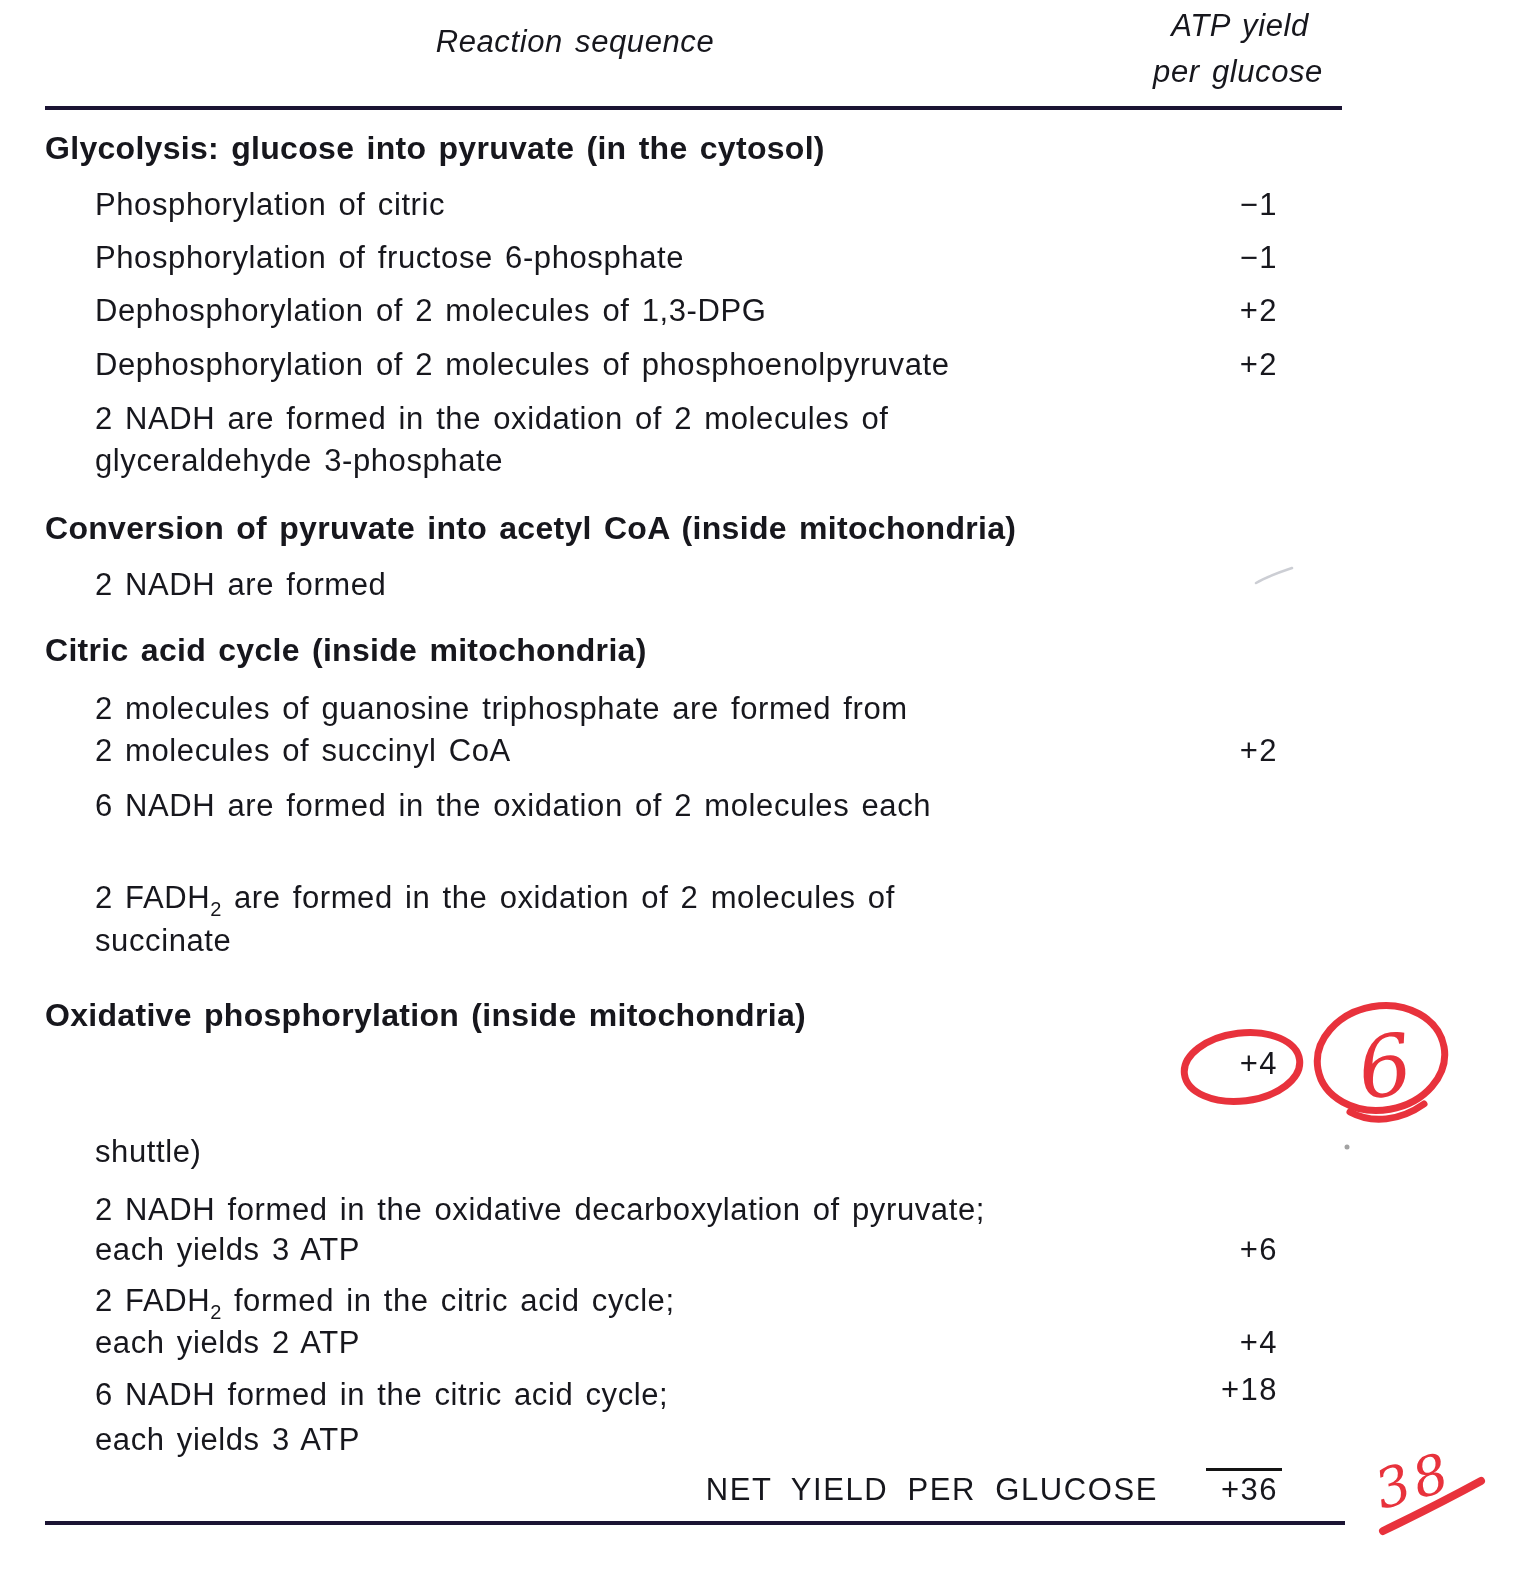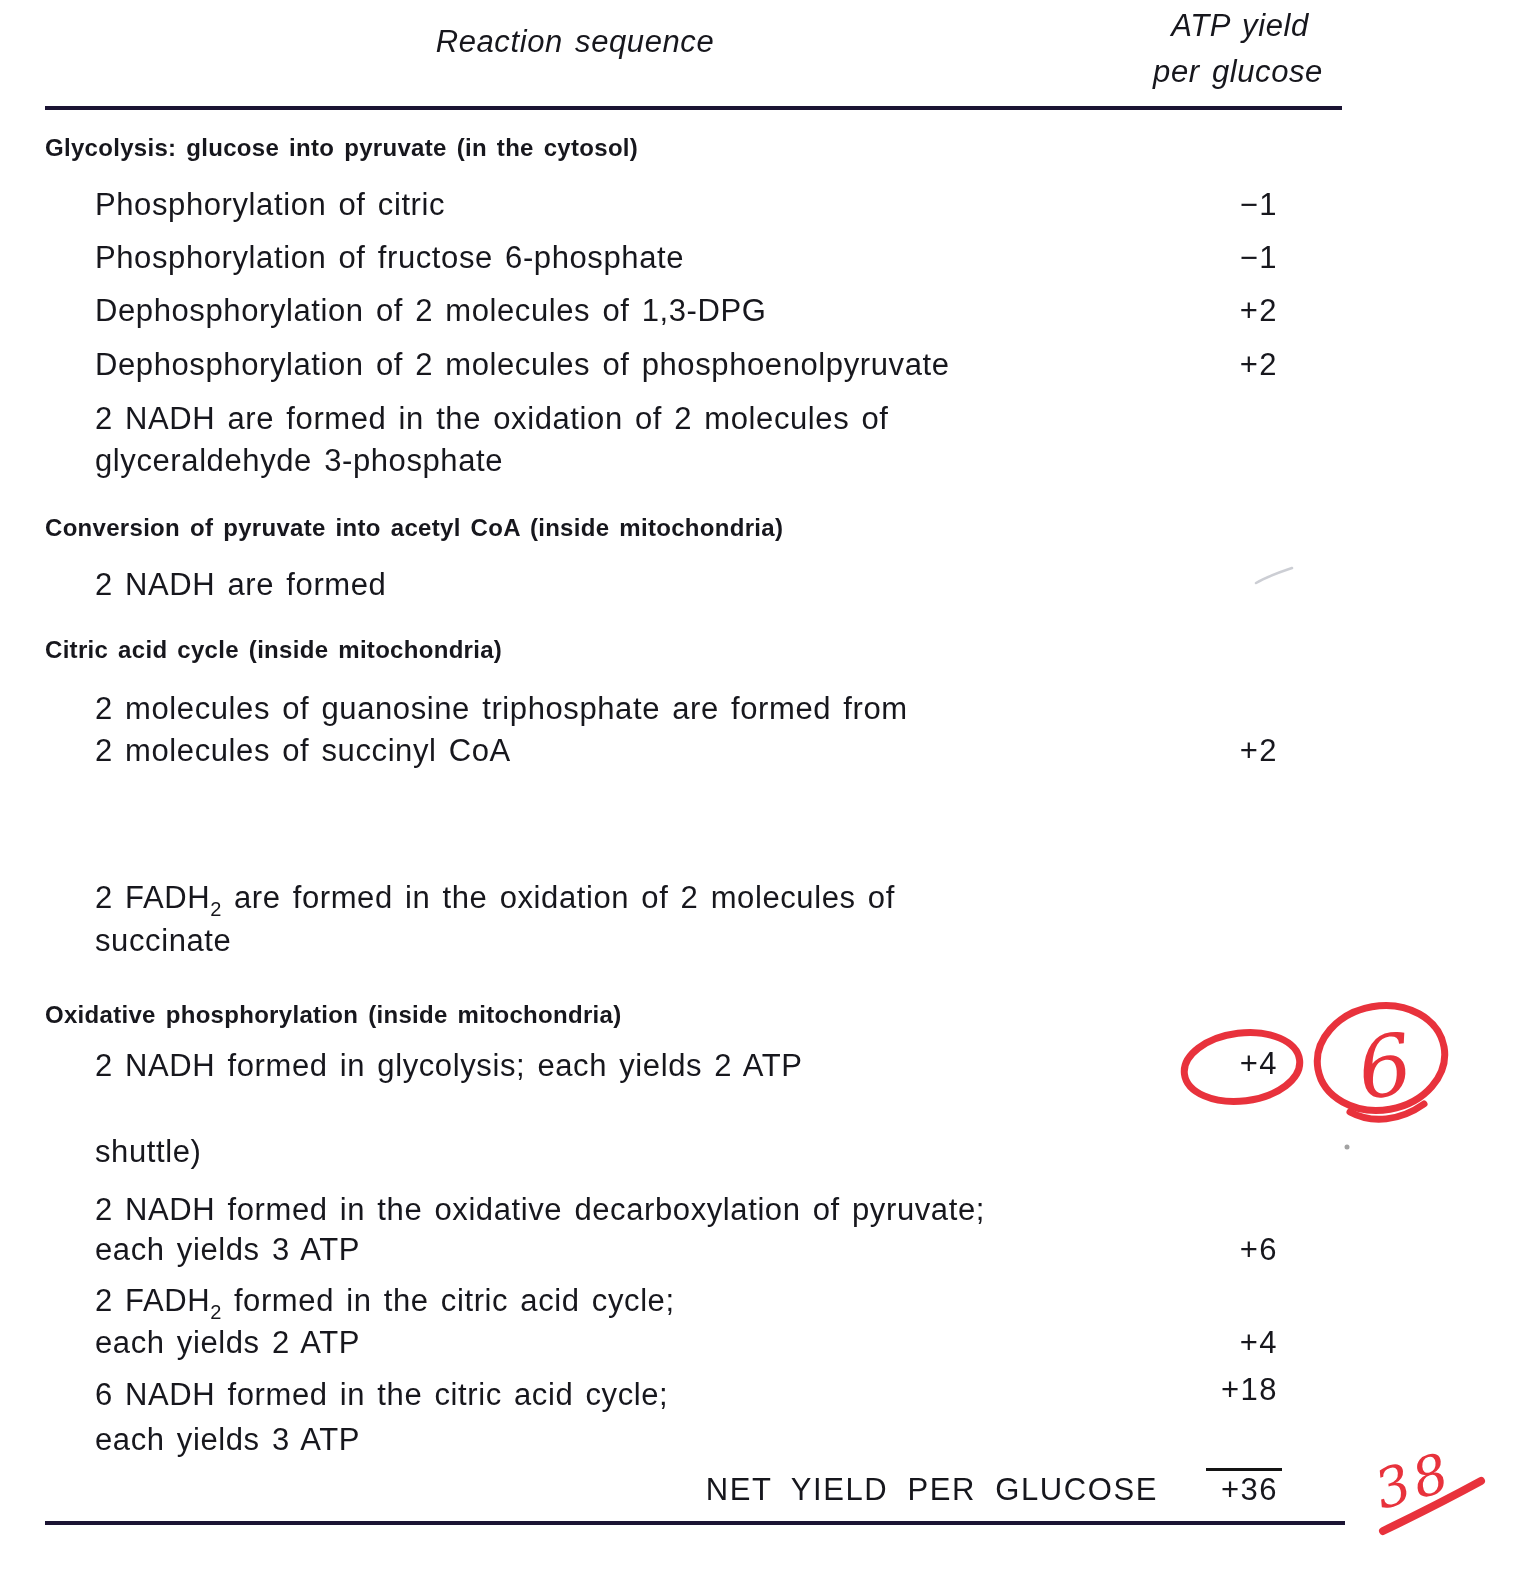--- a/index.html
+++ b/index.html
@@ -14,21 +14,21 @@
   .t{
     position:absolute;
     font-size:31px;
     line-height:40px;
     letter-spacing:0.6px;
     word-spacing:3px;
     white-space:nowrap;
   }
   .title{
     font-weight:bold;
-    font-size:24px;
+    font-size:32px;
     letter-spacing:0.3px;
     left:45px;
   }
   .ind{left:95px;}
   .hdr{
     font-style:italic;
     font-size:31px;
     text-align:center;
   }
   .val{
@@ -89,25 +89,25 @@
   <div class="t ind" style="top:399px;">2 NADH are formed in the oxidation of 2 molecules of</div>
   <div class="t ind" style="top:441px;">glyceraldehyde 3-phosphate</div>
 
   <div class="t title" style="top:508px;">Conversion of pyruvate into acetyl CoA (inside mitochondria)</div>
   <div class="t ind" style="top:565px;">2 NADH are formed</div>
 
   <div class="t title" style="top:630px;">Citric acid cycle (inside mitochondria)</div>
   <div class="t ind" style="top:689px;">2 molecules of guanosine triphosphate are formed from</div>
   <div class="t ind" style="top:731px;">2 molecules of succinyl CoA</div>
   <div class="t val" style="top:731px;">+2</div>
+  <div class="t ind" style="top:786px;">6 NADH are formed in the oxidation of 2 molecules each</div>
   <div class="t ind" style="top:878px;"><span>2 FADH</span><sub class="sub">2</sub><span> are formed in the oxidation of 2 molecules of</span></div>
   <div class="t ind" style="top:921px;">succinate</div>
 
   <div class="t title" style="top:995px;">Oxidative phosphorylation (inside mitochondria)</div>
-  <div class="t ind" style="top:1046px;">2 NADH formed in glycolysis; each yields 2 ATP</div>
   <div class="t ind" style="top:1132px;">shuttle)</div>
   <div class="t val" style="top:1044px;">+4</div>
   <div class="t ind" style="top:1190px;">2 NADH formed in the oxidative decarboxylation of pyruvate;</div>
   <div class="t ind" style="top:1230px;">each yields 3 ATP</div>
   <div class="t val" style="top:1230px;">+6</div>
   <div class="t ind" style="top:1281px;"><span>2 FADH</span><sub class="sub">2</sub><span> formed in the citric acid cycle;</span></div>
   <div class="t ind" style="top:1323px;">each yields 2 ATP</div>
   <div class="t val" style="top:1323px;">+4</div>
   <div class="t ind" style="top:1375px;">6 NADH formed in the citric acid cycle;</div>
   <div class="t ind" style="top:1420px;">each yields 3 ATP</div>

